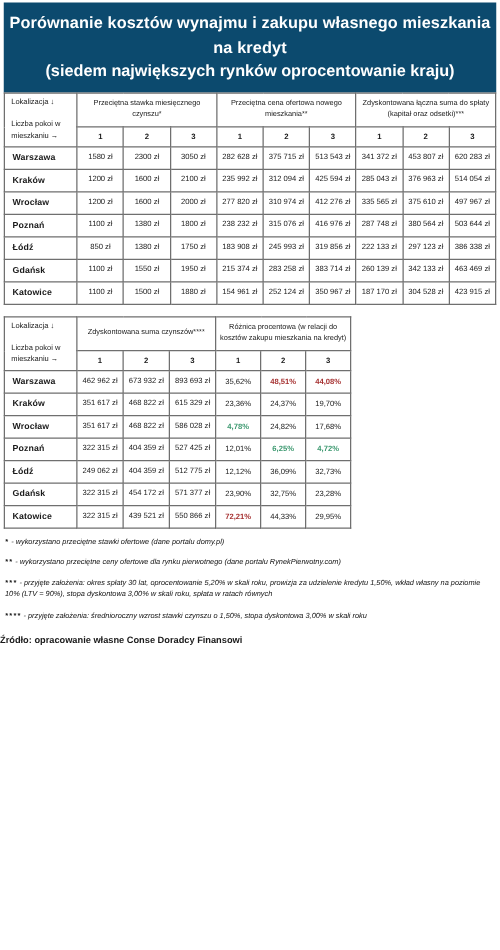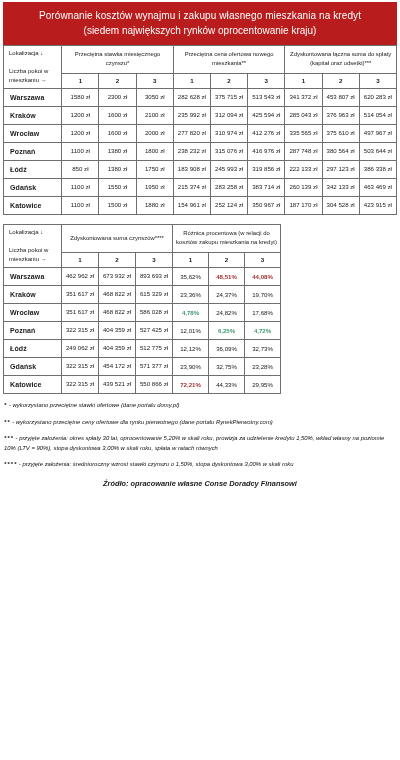--- a/index.html
+++ b/index.html
@@ -8,25 +8,25 @@
     background:#ffffff;
     font-family:"Liberation Sans","DejaVu Sans",sans-serif;
     color:#1a1a1a;
     overflow:hidden;
   }
   .sheet{width:400px;height:760px;position:relative;box-sizing:border-box;}
 
   
   .banner{
     margin:2px 3px 0 3px;
-    background:#b91c1c;
+    background:#0c4a6e;
     color:#ffffff;
     text-align:center;
-    font-weight:normal;
-    font-size:10px;
+    font-weight:bold;
+    font-size:13px;
     line-height:1.5;
     padding:6px 4px 7px 4px;
     box-sizing:border-box;
   }
   .banner .l1{display:block;letter-spacing:.1px;}
   .banner .l2{display:block;}
 
   
   table{
     border-collapse:collapse;
@@ -82,25 +82,23 @@
   .notes{margin:7px 4px 0 4px;}
   .note{
     font-style:italic;
     font-size:5.9px;
     line-height:1.62;
     margin:0 0 7px 0;
     color:#111;
   }
   .note .mark{font-weight:bold;letter-spacing:1px;}
   .source{
-    text-align:center;
     font-weight:bold;
     font-size:7.4px;
     margin-top:9px;
-    font-style:italic;
   }
 </style>
 </head>
 <body>
 
 <div class="sheet">
 
   <div class="banner">
     <span class="l1">Porównanie kosztów wynajmu i zakupu własnego mieszkania na kredyt</span>
     <span class="l2">(siedem największych rynków oprocentowanie  kraju)</span>

